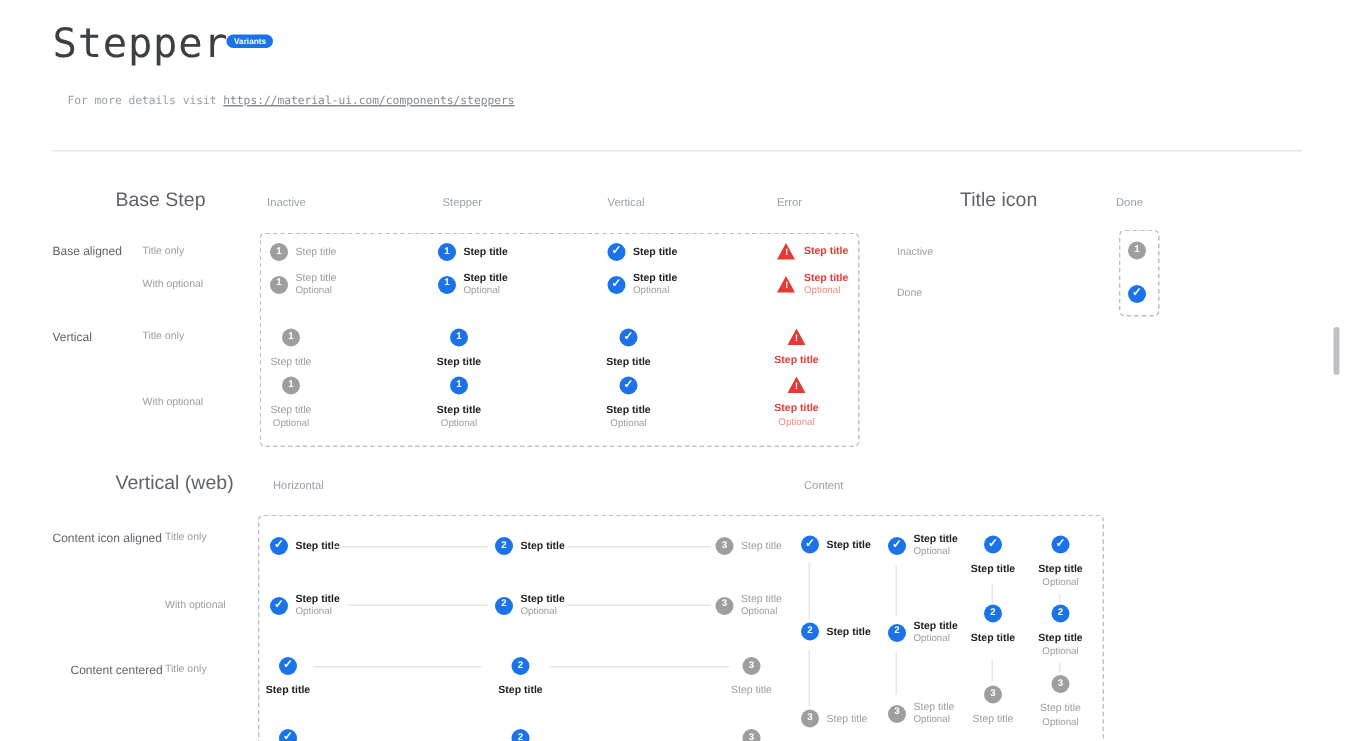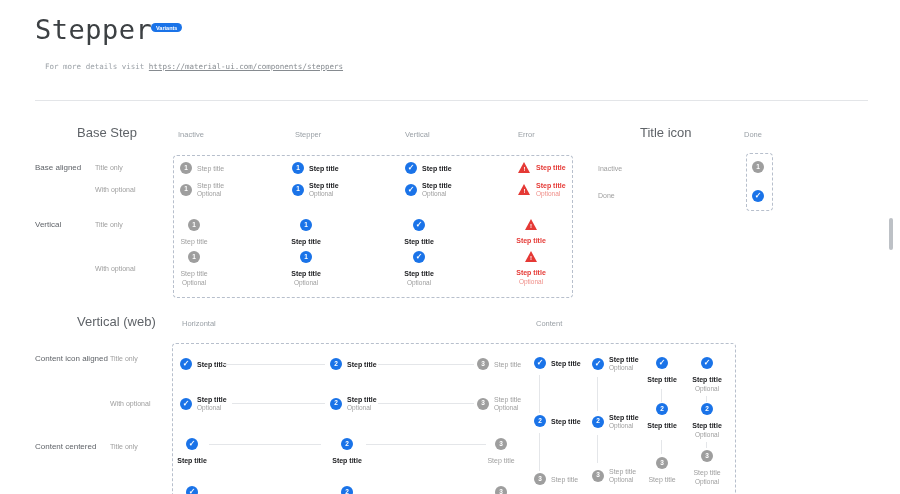--- a/index.html
+++ b/index.html
@@ -207,21 +207,21 @@
     <span class="ck">✓</span>
   </span>
 
 <div class="sechead" style="left:35px;top:314px">Vertical (web)</div>
 <div class="colhead" style="left:182px;top:319px">Horizontal</div>
 <div class="colhead" style="left:536px;top:319px">Content</div>
 
 <div class="grouplabel" style="left:35px;top:354px">Content icon aligned</div>
 <div class="variantlabel" style="left:110px;top:355px">Title only</div>
 <div class="variantlabel" style="left:110px;top:400px">With optional</div>
-<div class="grouplabel" style="left:35px;top:442px">Content centered</div>
+<div class="grouplabel" style="left:47px;top:442px">Content centered</div>
 <div class="variantlabel" style="left:110px;top:443px">Title only</div>
 
 <div class="dash" style="left:172px;top:343px;width:562px;height:200px"></div>
 
 <div class="hstep" style="left:180px;top:358px">
   <span class="c b">
       <span class="ck">✓</span>
     </span>
   <span class="t">Step title</span>
 </div>

